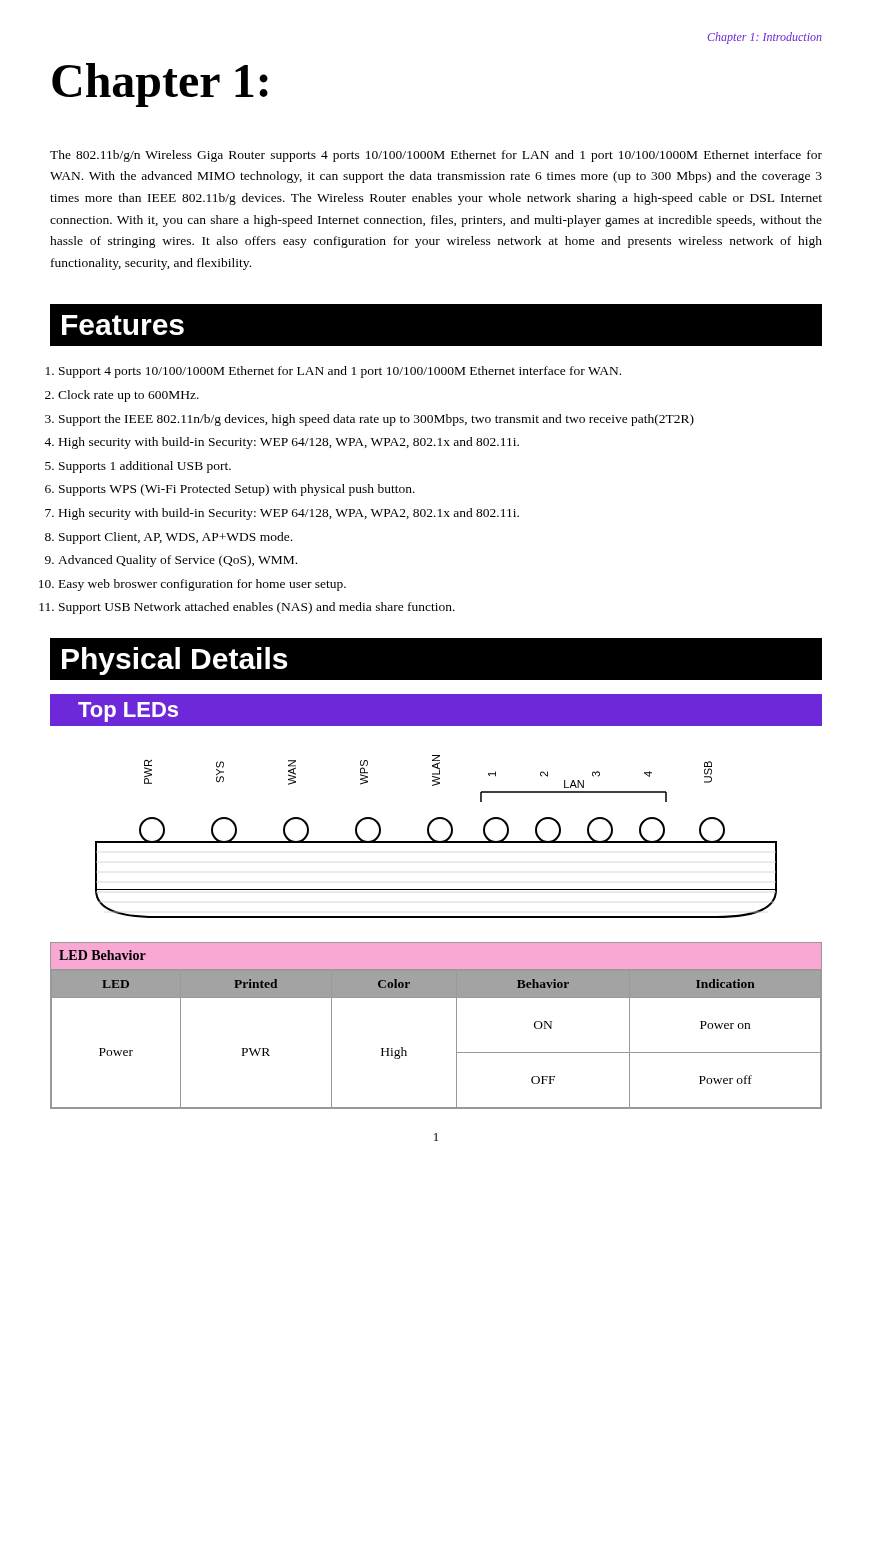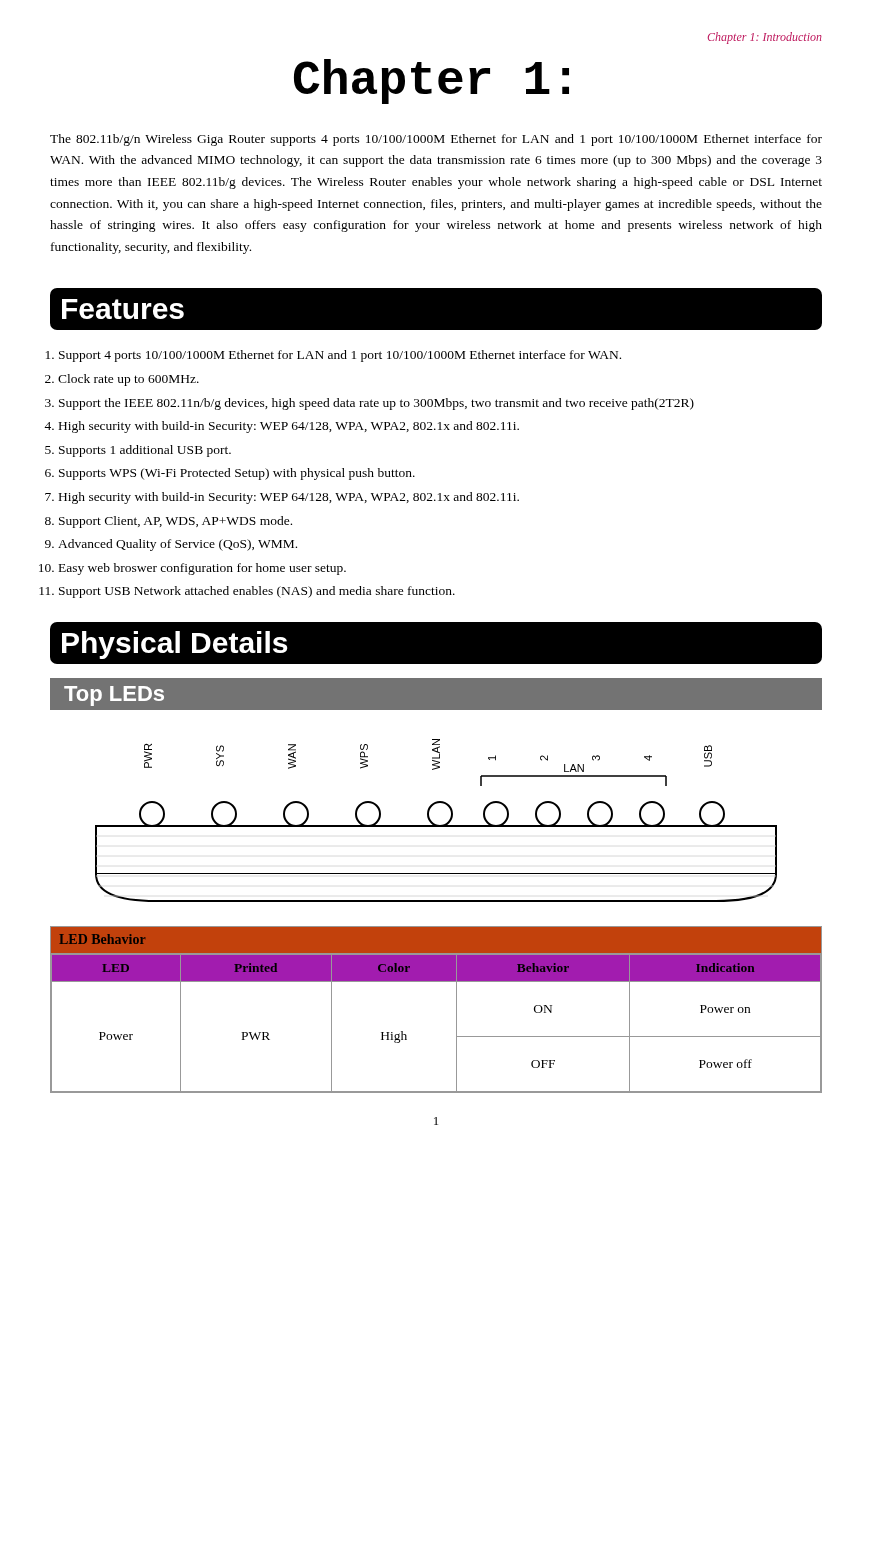--- a/index.html
+++ b/index.html
@@ -15,97 +15,95 @@
     }
     .page {
       width: 872px;
       min-height: 1555px;
       padding: 30px 50px 40px 50px;
       position: relative;
     }
     .header-right {
       text-align: right;
       font-size: 12px;
-      color: #be185d;
+      color: #6d28d9;
       margin-bottom: 10px;
       font-style: italic;
     }
     .chapter-title {
       font-size: 48px;
       font-weight: bold;
       line-height: 1.1;
-      margin-bottom: 20px;
-      font-family: Liberation Mono, monospace;
-      text-align: center;
+      margin-bottom: 36px;
+      font-family: Liberation Serif, serif;
     }
     .intro-text {
       font-size: 13.5px;
       text-align: justify;
       line-height: 1.6;
       margin-bottom: 31px;
     }
     .section-header {
       background: #000;
       color: #fff;
       font-size: 30px;
       font-weight: bold;
       font-family: Arial, sans-serif;
       padding: 4px 10px;
       margin-bottom: 14px;
       margin-top: 10px;
-      border-radius: 7px;
     }
     .features-list {
       margin-left: 8px;
       margin-bottom: 20px;
     }
     .features-list li {
       font-size: 13.5px;
       line-height: 1.6;
       margin-bottom: 2px;
       text-align: left;
     }
     .sub-section-header {
-      background: #737373;
+      background: #6d28d9;
       color: #fff;
       font-size: 22px;
       font-weight: bold;
       font-family: Arial, sans-serif;
-      padding: 3px 14px;
+      padding: 3px 28px;
       margin-bottom: 16px;
     }
     .router-diagram {
       width: 100%;
       display: flex;
       justify-content: center;
       margin-bottom: 20px;
       margin-top: 10px;
     }
     
     .led-table-wrapper {
       border: 1px solid #999;
       width: 100%;
       margin-top: 10px;
     }
     .led-behavior-header {
-      background: #c2410c;
+      background: #f9a8d4;
       font-size: 14px;
       font-weight: bold;
       padding: 5px 8px;
       border-bottom: 1px solid #999;
     }
     table.led-table {
       width: 100%;
       border-collapse: collapse;
       font-size: 13.5px;
     }
     table.led-table th {
       border: 1px solid #999;
       padding: 5px 8px;
-      background: #a21caf;
+      background: #a3a3a3;
       font-weight: bold;
     }
     table.led-table td {
       border: 1px solid #999;
       padding: 19px 8px;
       text-align: center;
     }
     .page-number {
       text-align: center;
       font-size: 13px;

